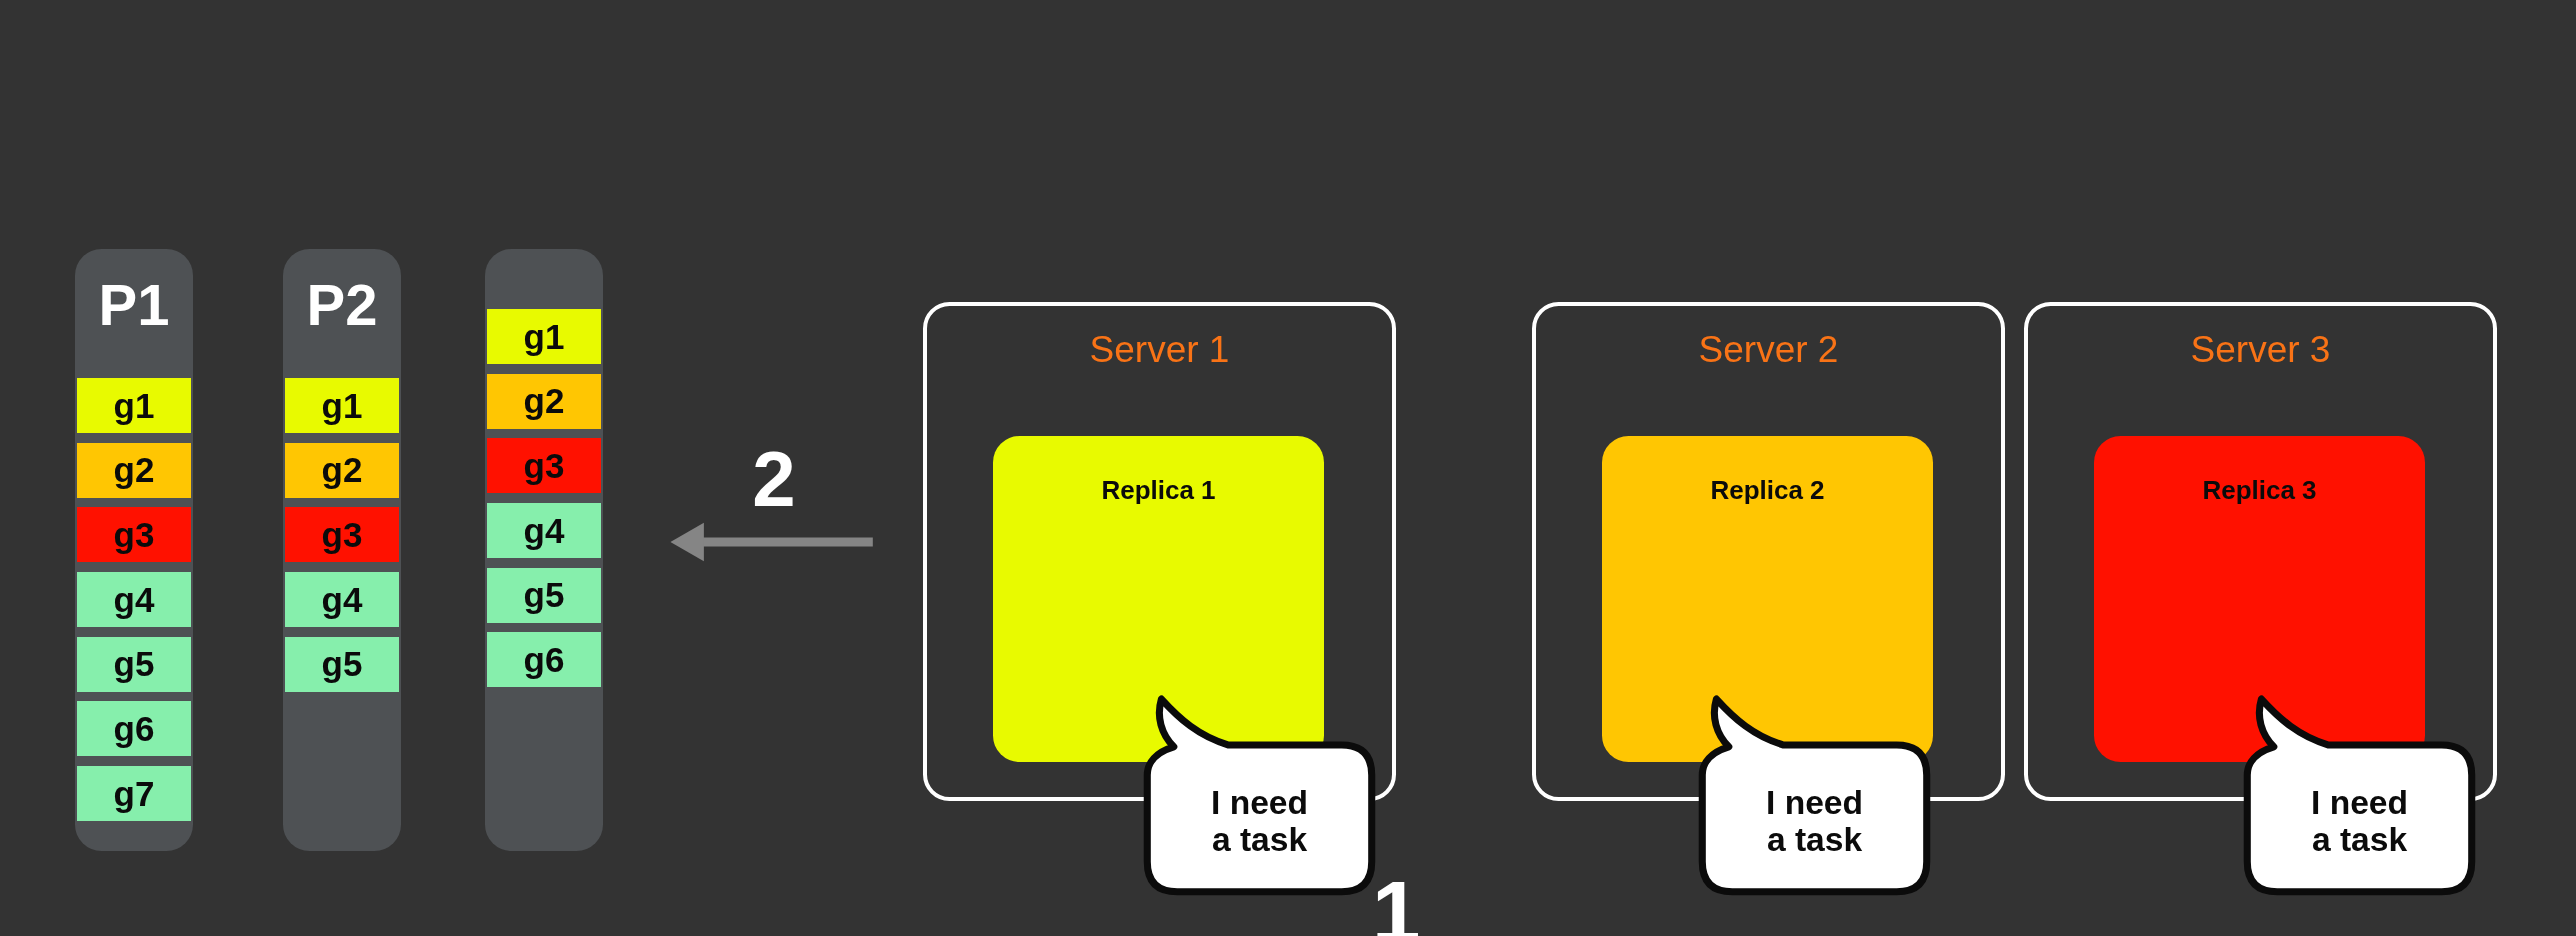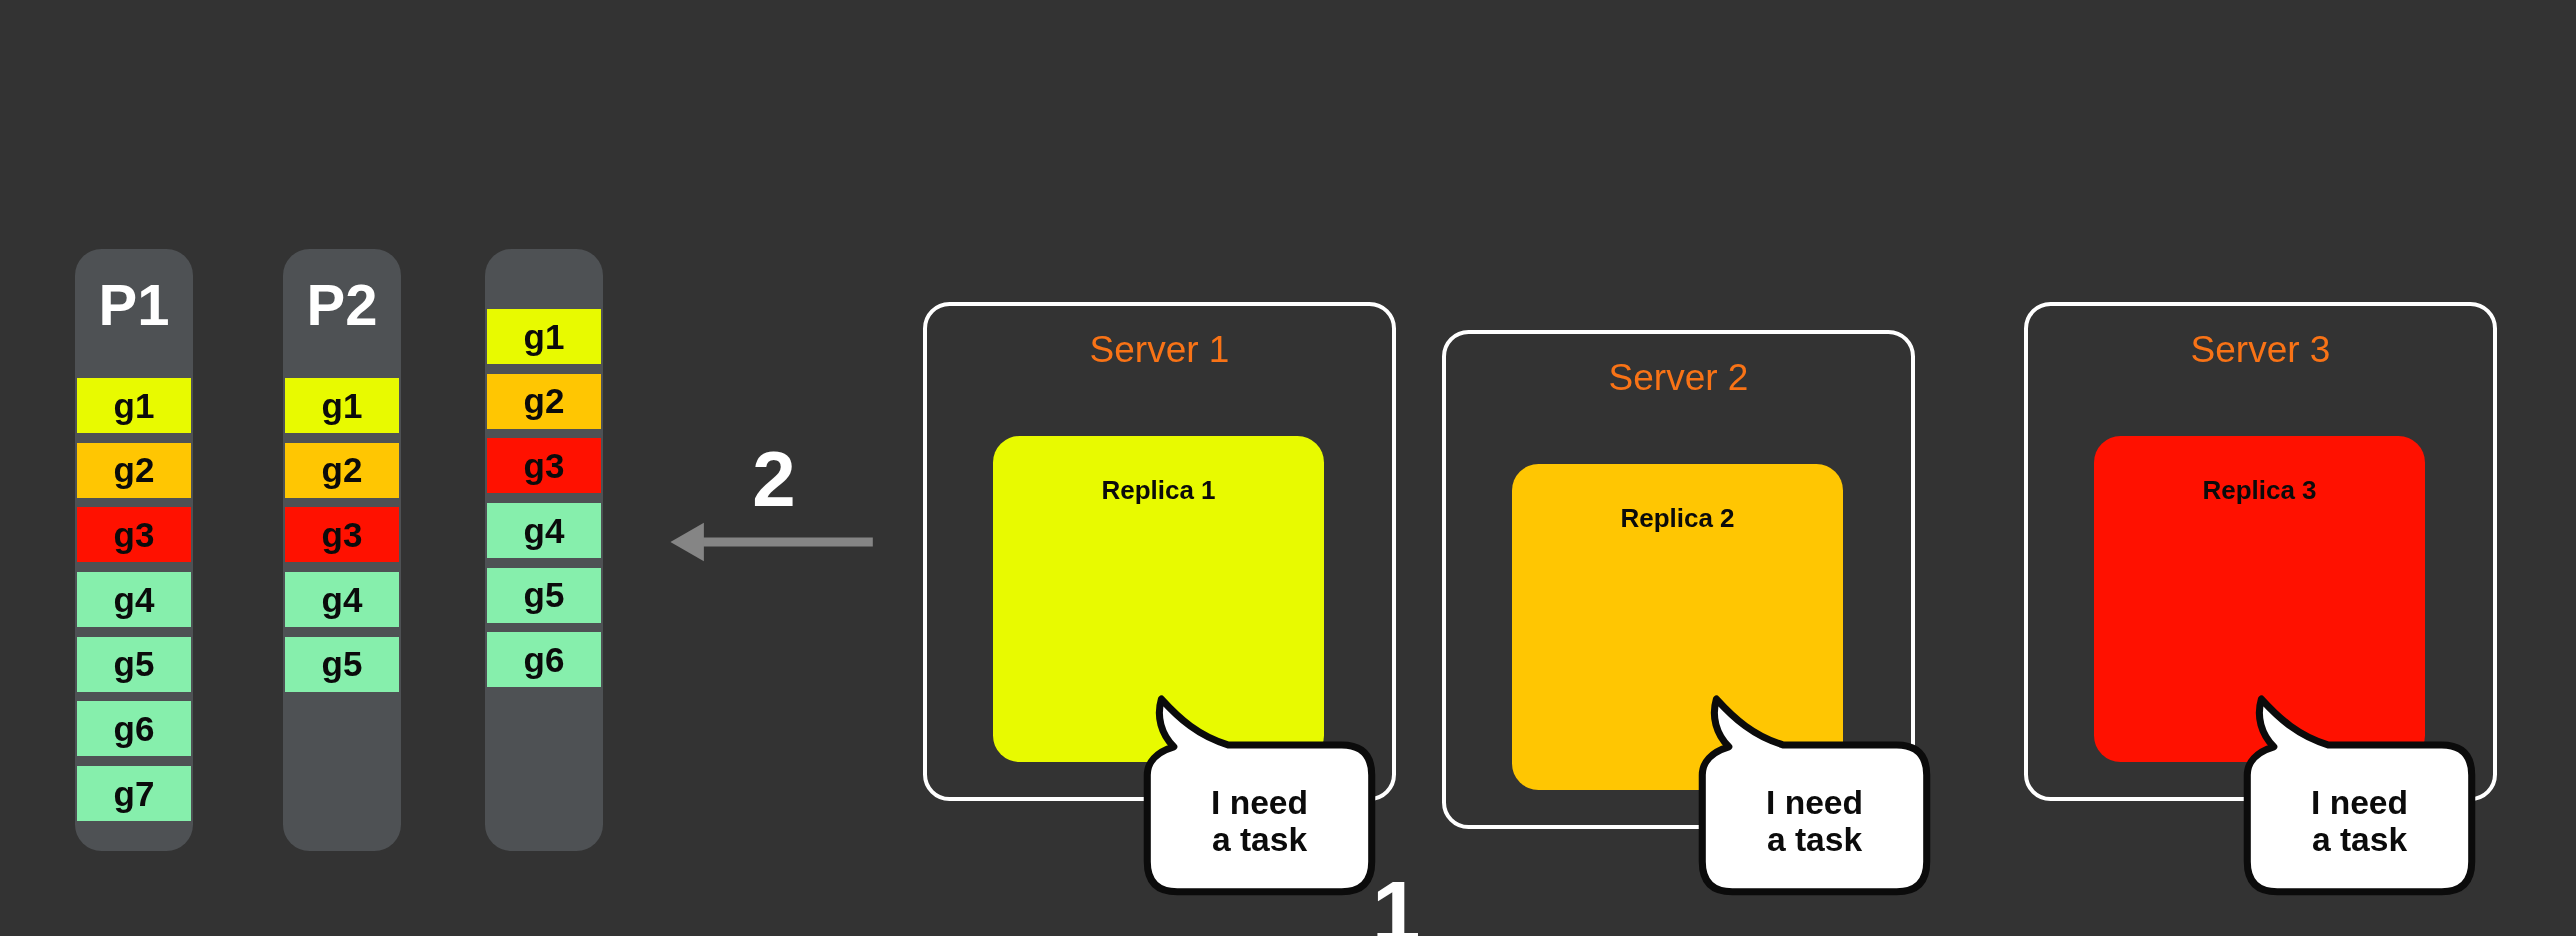--- a/index.html
+++ b/index.html
@@ -54,21 +54,21 @@
   .replica-title { text-align:center; font-size:26px; font-weight:bold; color:#0b0b0b; }
   
   .bubble { position:absolute; top:692px; width:239px; height:205px; }
   #bubble-1 { left:1140px; }
   #bubble-2 { left:1695px; }
   #bubble-3 { left:2240px; }
   #partition-1 { left:75px; }
   #partition-2 { left:283px; }
   #partition-3 { left:485px; }
   #server-1 { left:923px; }
-  #server-2 { left:1442px;margin-top:28px; }
+  #server-2 { left:1532px; }
   #server-3 { left:2024px; }
 </style>
 </head>
 <body>
 
 <div class="stage">
 
   <div class="partition" id="partition-1">
     <div class="partition-title">P1</div>
     <div class="tasks">

